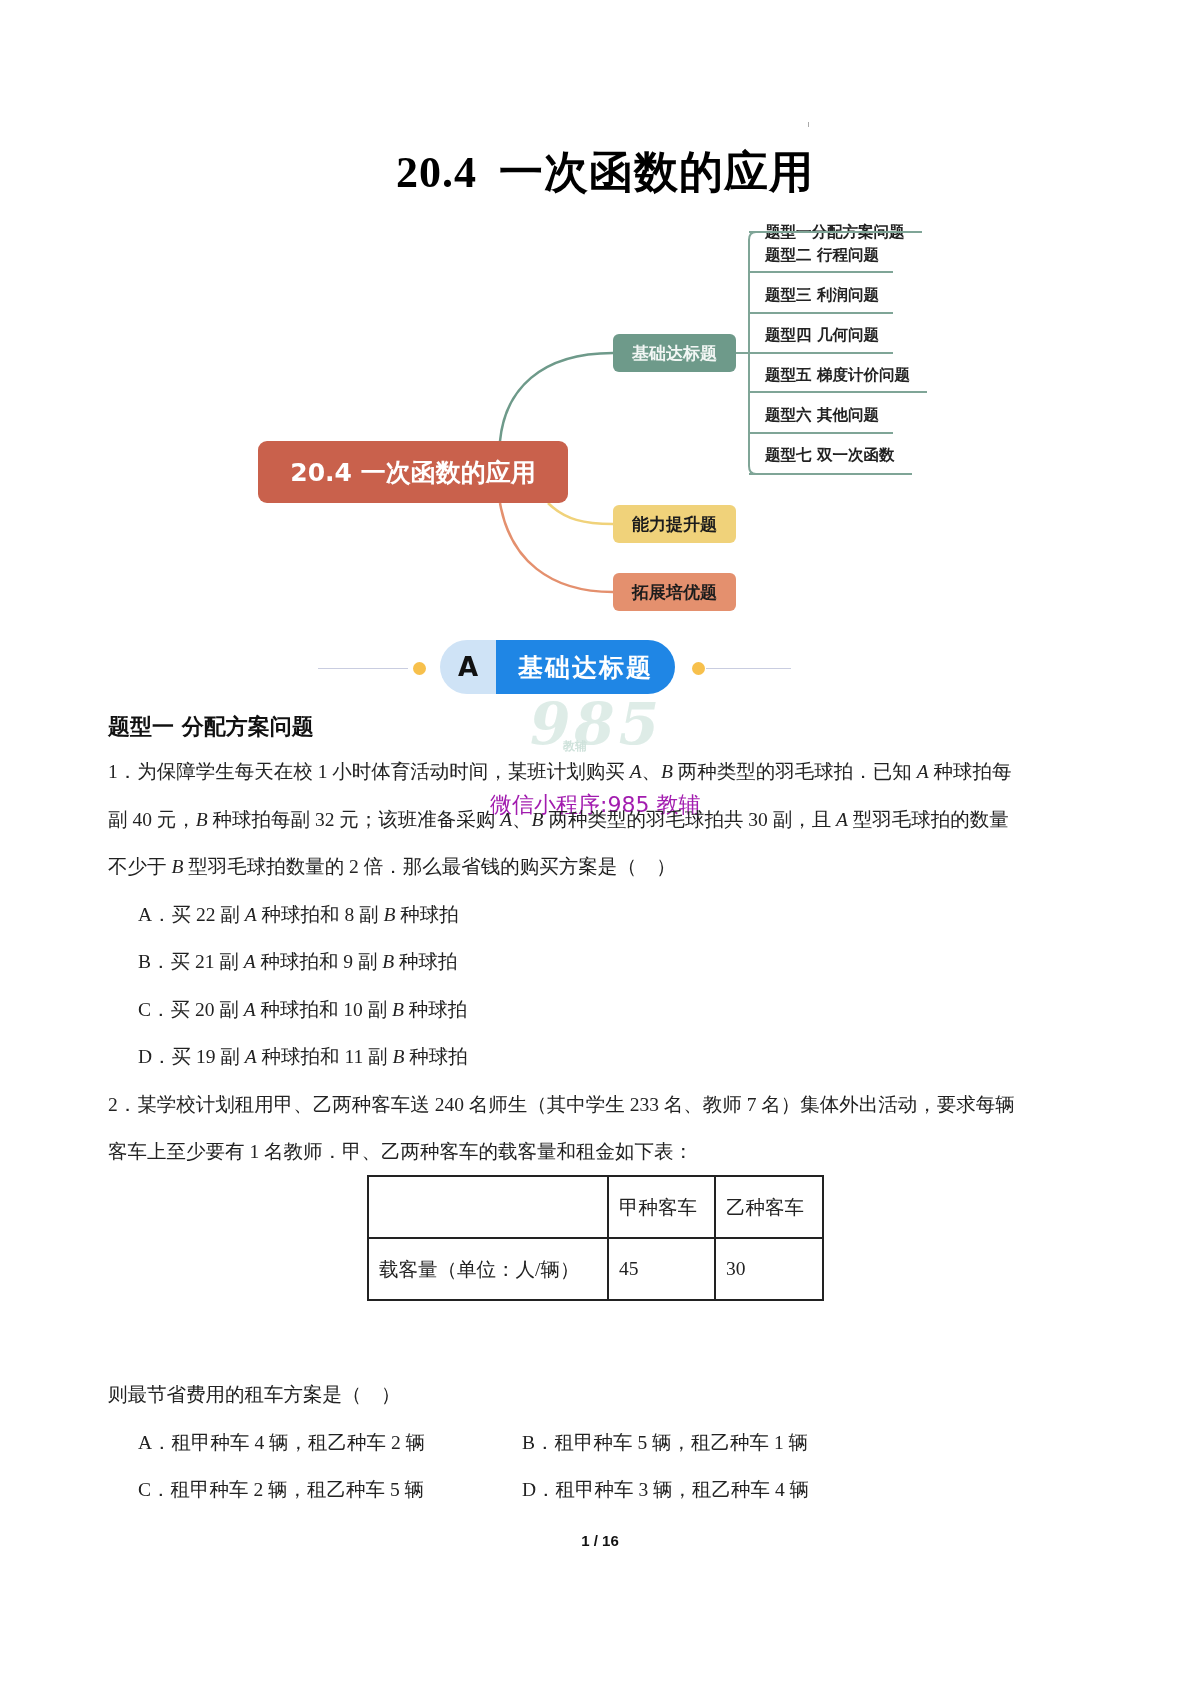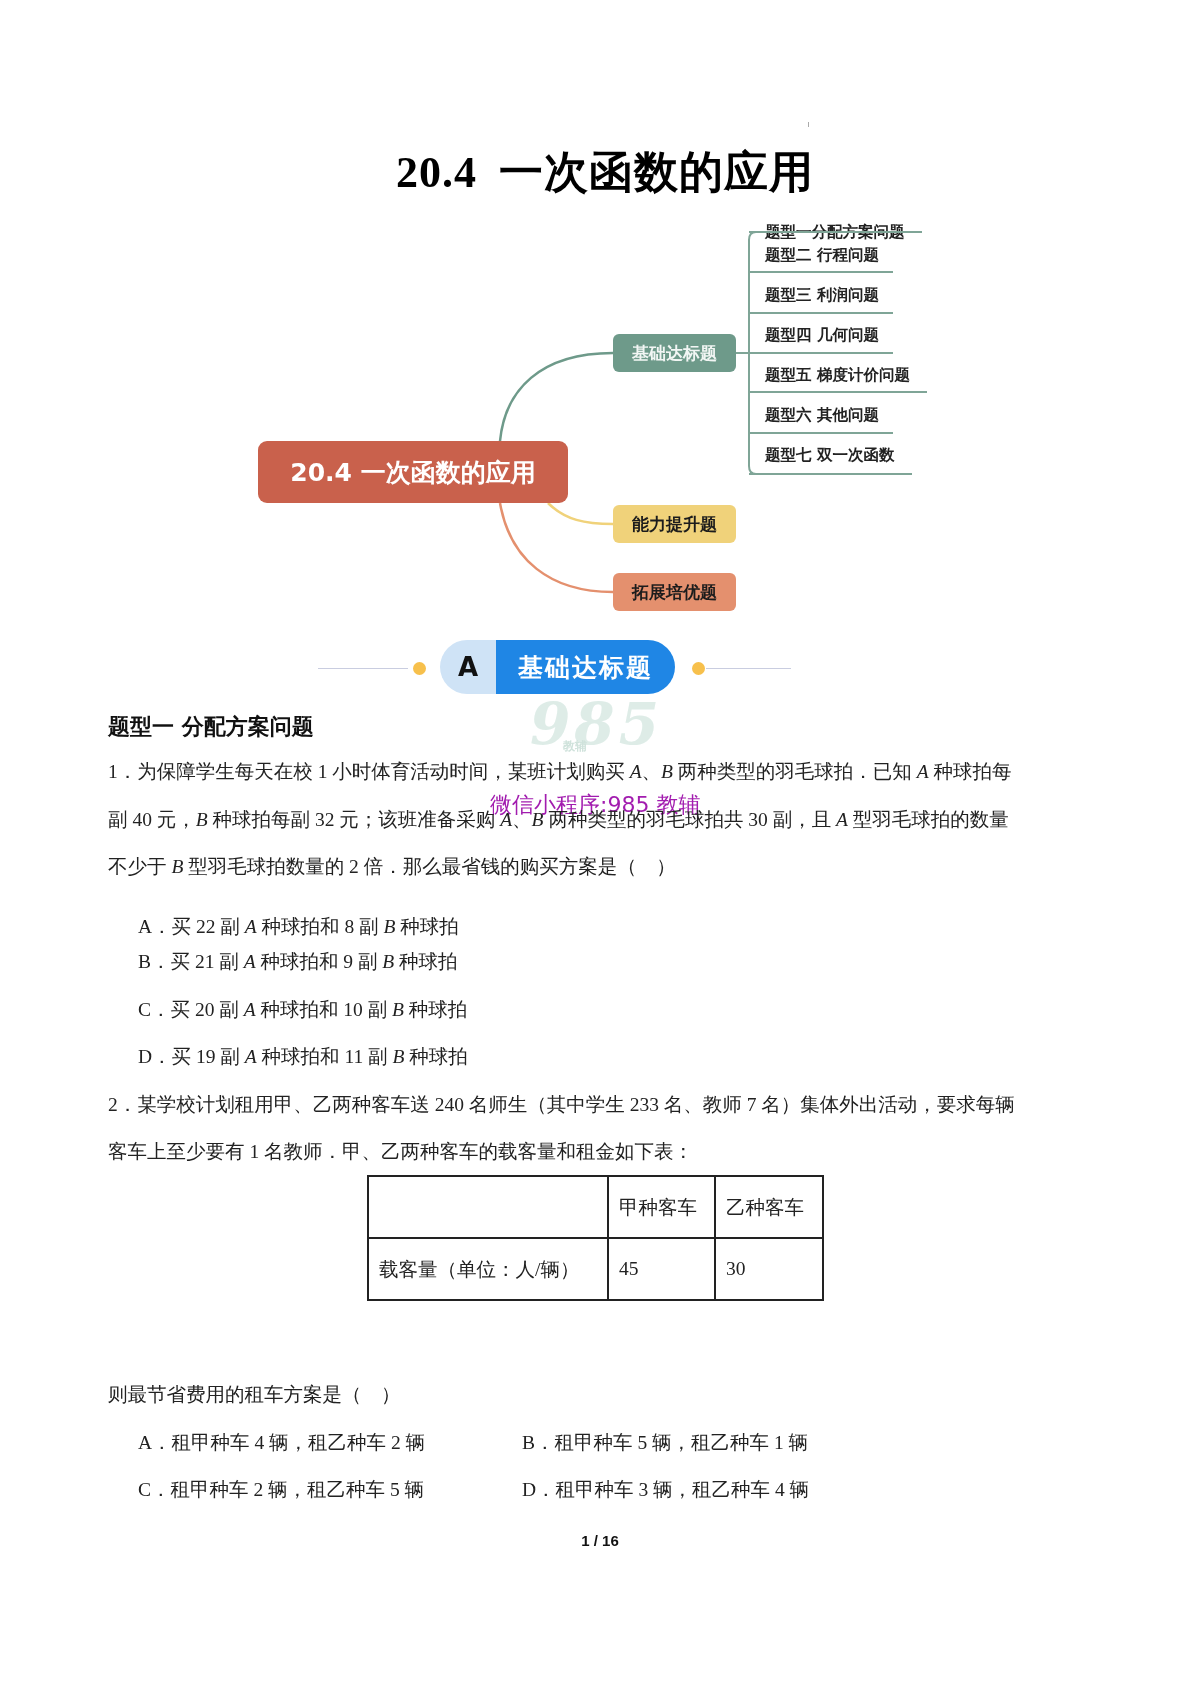--- a/index.html
+++ b/index.html
@@ -116,21 +116,21 @@
 <div class="abs p" style="top:758px;">
   <span>1．为保障学生每天在校 1 小时体育活动时间，某班计划购买 </span><i>A</i><span>、</span><i>B</i><span> 两种类型的羽毛球拍．已知 </span><i>A</i><span> 种球拍每</span>
 </div>
 <div class="abs p" style="top:806px;">
   <span>副 40 元，</span><i>B</i><span> 种球拍每副 32 元；该班准备采购 </span><i>A</i><span>、</span><i>B</i><span> 两种类型的羽毛球拍共 30 副，且 </span><i>A</i><span> 型羽毛球拍的数量</span>
 </div>
 <div class="abs p" style="top:853px;">
   <span>不少于 </span><i>B</i><span> 型羽毛球拍数量的 2 倍．那么最省钱的购买方案是（　）</span>
 </div>
 
-<div class="abs opt" style="left:138px; top:901px;margin-top:12px;">
+<div class="abs opt" style="left:138px; top:901px;">
   <span>A．</span><span>买 22 副 </span><i>A</i><span> 种球拍和 8 副 </span><i>B</i><span> 种球拍</span>
 </div>
 <div class="abs opt" style="left:138px; top:948px;">
   <span>B．</span><span>买 21 副 </span><i>A</i><span> 种球拍和 9 副 </span><i>B</i><span> 种球拍</span>
 </div>
 <div class="abs opt" style="left:138px; top:996px;">
   <span>C．</span><span>买 20 副 </span><i>A</i><span> 种球拍和 10 副 </span><i>B</i><span> 种球拍</span>
 </div>
 <div class="abs opt" style="left:138px; top:1043px;">
   <span>D．</span><span>买 19 副 </span><i>A</i><span> 种球拍和 11 副 </span><i>B</i><span> 种球拍</span>

